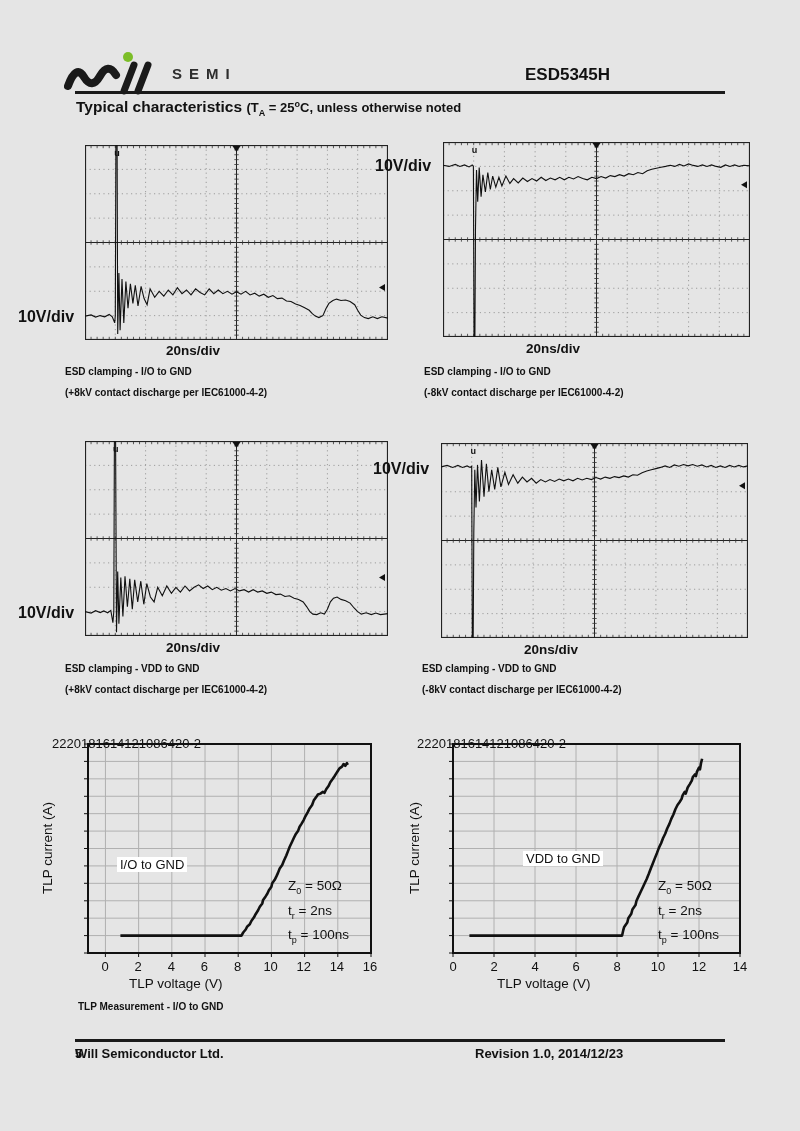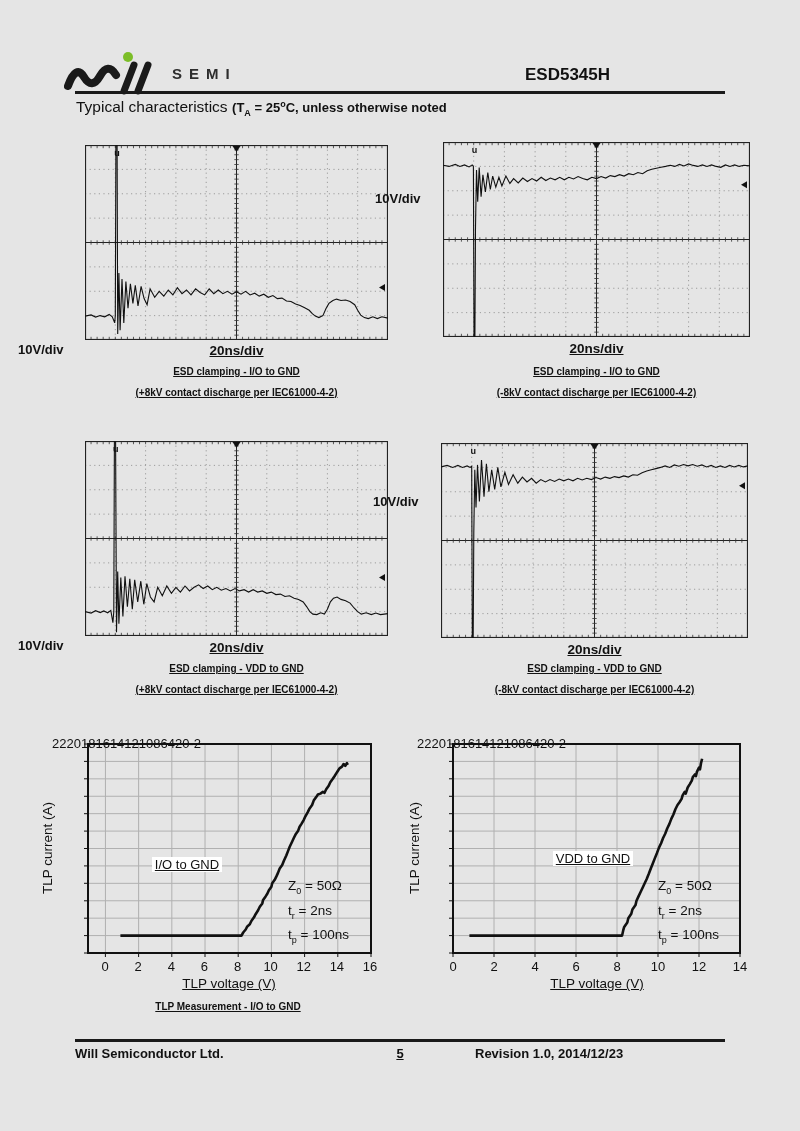--- a/index.html
+++ b/index.html
@@ -1,28 +1,28 @@
 <!DOCTYPE html>
 <html><head>
 <meta charset="utf-8">
 <style>
   html,body{margin:0;padding:0;background:#fff;}
   #page{position:relative;width:800px;height:1131px;background:#e5e5e5;overflow:hidden;
         font-family:"Liberation Sans",sans-serif;color:#111;}
   .abs{position:absolute;}
-  .ctr{text-align:center;text-decoration:underline;}
+  .ctr{}
   .rt{text-align:left;}
   .rule{background:#1a1a1a;height:3px;}
   .brand{font-size:15px;font-weight:bold;letter-spacing:7px;color:#2d2d2d;}
   .part{font-size:17px;font-weight:bold;}
-  .title-main{font-size:15.5px;font-weight:normal;}
+  .title-main{font-size:15.5px;font-weight:bold;}
   .title-cond{font-size:13px;font-weight:bold;}
   .title-cond sub{font-size:9px;}
   .title-cond sup{font-size:9px;}
-  .scope-label{font-size:13px;font-weight:bold;margin-top:34px;}
+  .scope-label{font-size:16px;font-weight:bold;}
   .tdiv{font-size:13.5px;font-weight:bold;}
   .cap{font-size:10px;font-weight:bold;}
   .ticklbl{font-size:13px;}
   .axis-title{font-size:13.5px;}
   .ylab{transform:rotate(-90deg);transform-origin:center;width:140px;height:16px;text-align:center;}
   .ylabels{display:flex;flex-direction:row;justify-content:space-between;}
   .ylabels div{height:16px;line-height:16px;text-align:right;font-size:13px;}
   .xlabels{display:flex;flex-direction:row;justify-content:space-between;}
   .xlabels div{width:28px;text-align:center;font-size:13px;}
   .params{font-size:13.5px;line-height:19px;}

